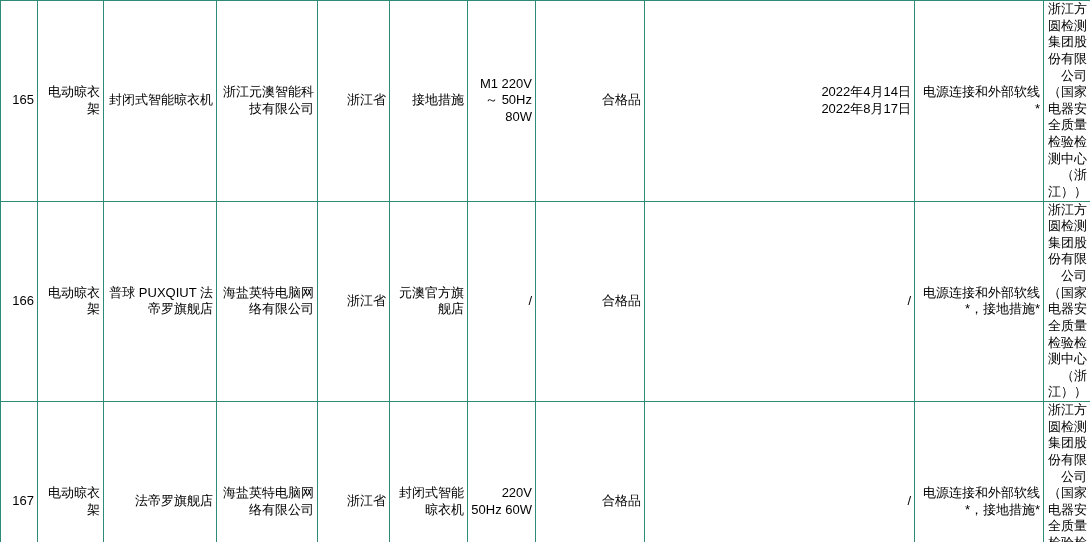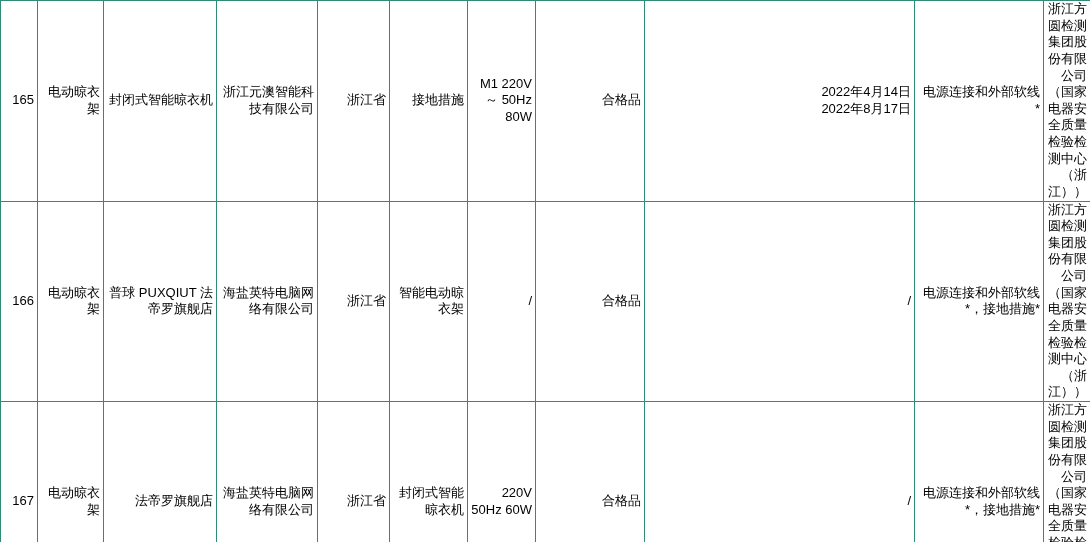--- a/index.html
+++ b/index.html
@@ -85,21 +85,21 @@
       <td class="items">电源连接和外部软线*</td>
       <td class="agency">浙江方圆检测集团股份有限公司（国家电器安全质量检验检测中心（浙江））</td>
       <td class="platform">京东</td>
     </tr>
     <tr class="r1">
       <td class="idx">166</td>
       <td>电动晾衣架</td>
       <td>普球 PUXQIUT 法帝罗旗舰店</td>
       <td>海盐英特电脑网络有限公司</td>
       <td>浙江省</td>
-      <td>智能电动晾衣架</td>
+      <td>元澳官方旗舰店</td>
       <td class="spec">/</td>
       <td>合格品</td>
       <td class="nowrapish">/</td>
       <td class="items">电源连接和外部软线*，接地措施*</td>
       <td class="agency">浙江方圆检测集团股份有限公司（国家电器安全质量检验检测中心（浙江））</td>
       <td class="platform">拼多多</td>
     </tr>
     <tr class="r2">
       <td class="idx">167</td>
       <td>电动晾衣架</td>

